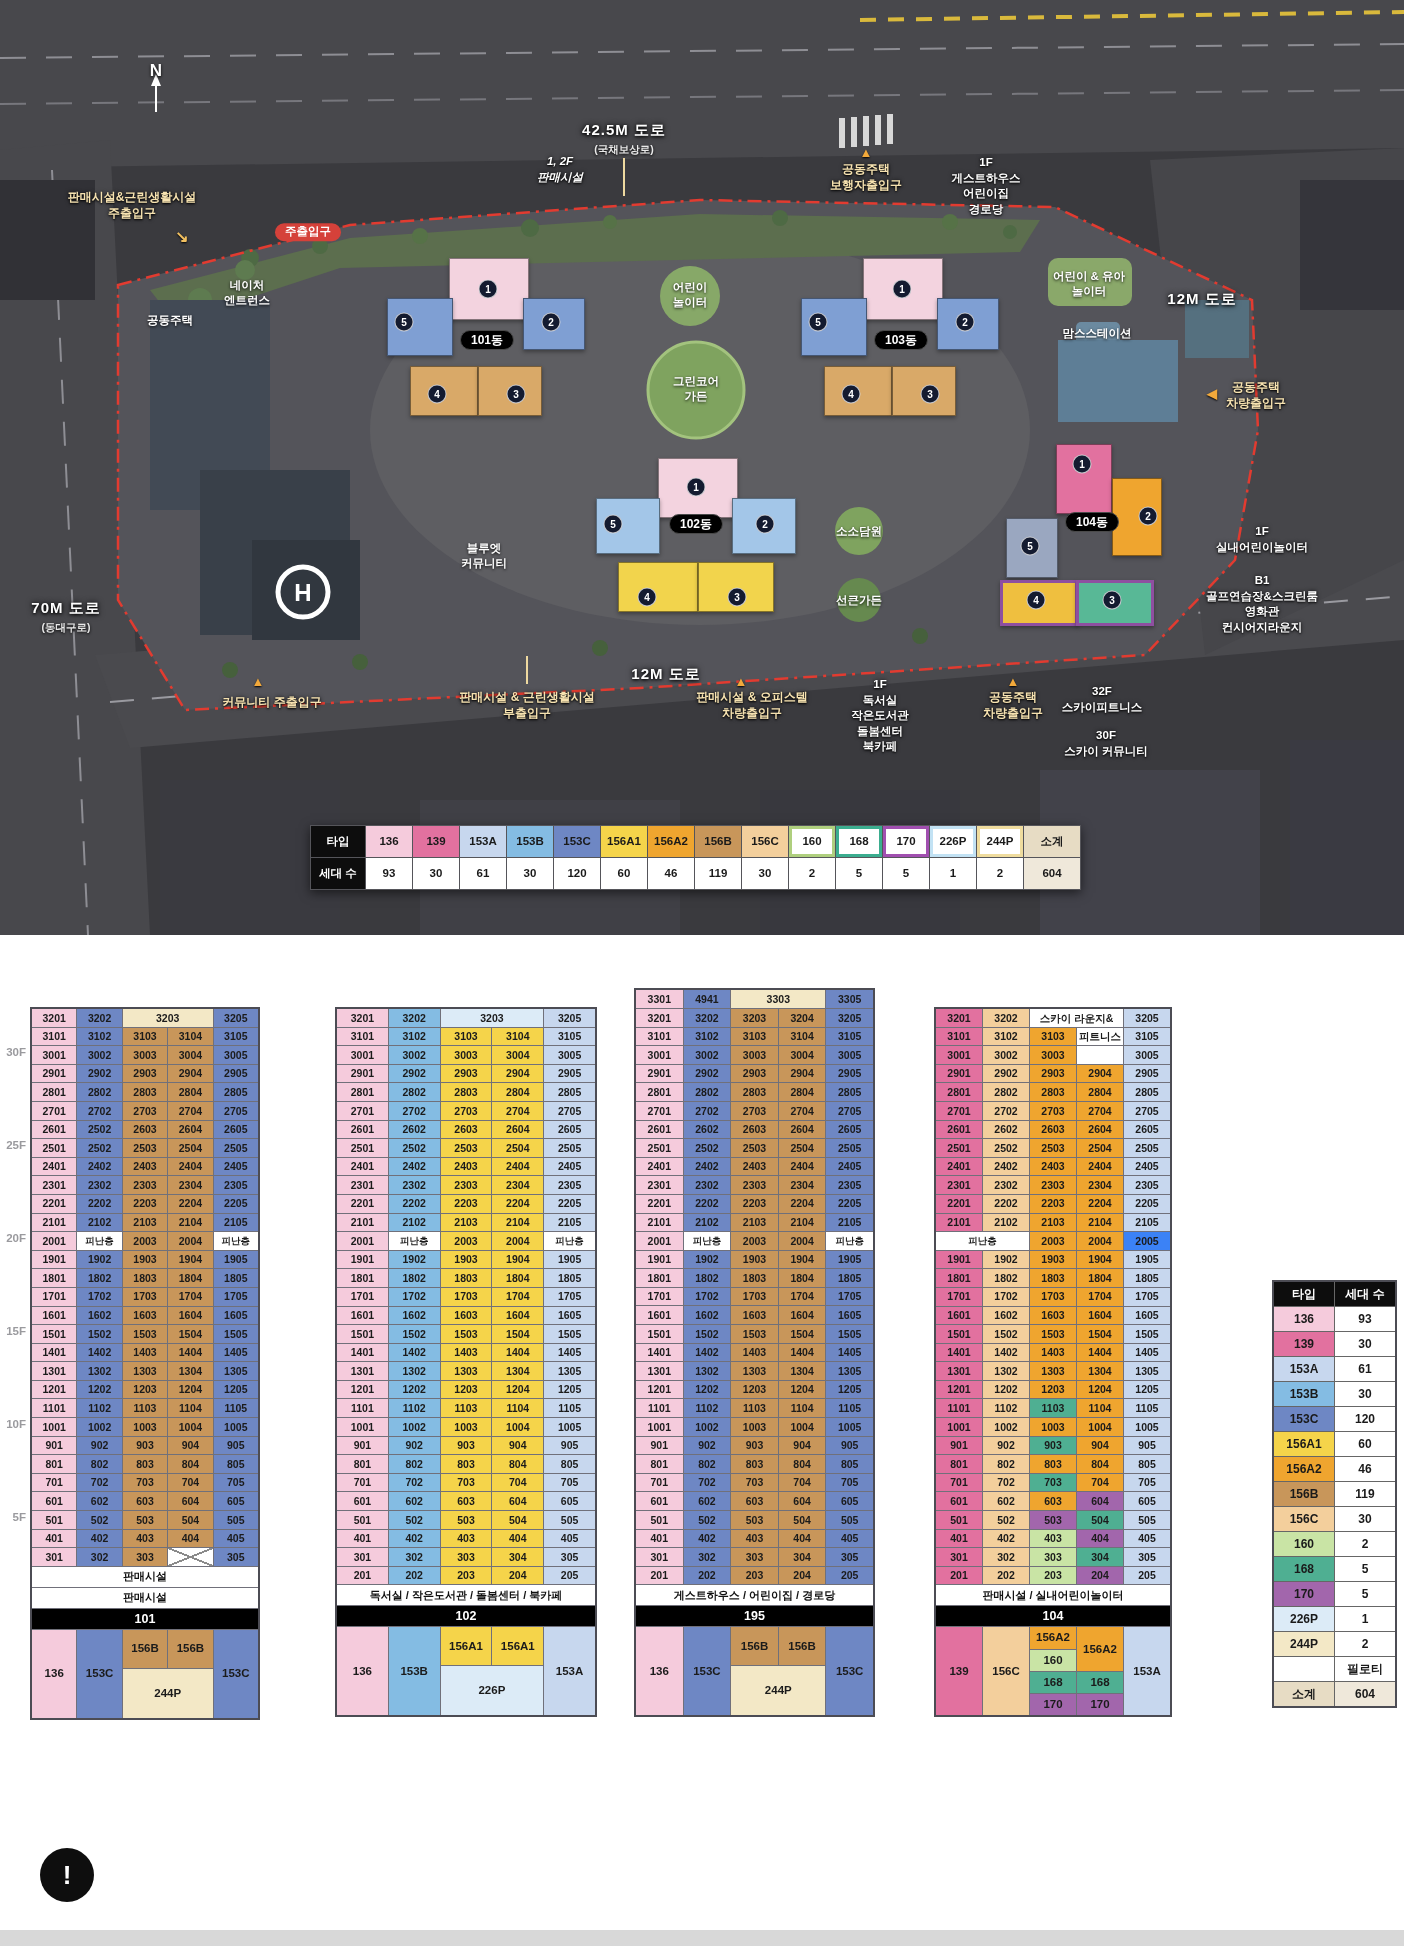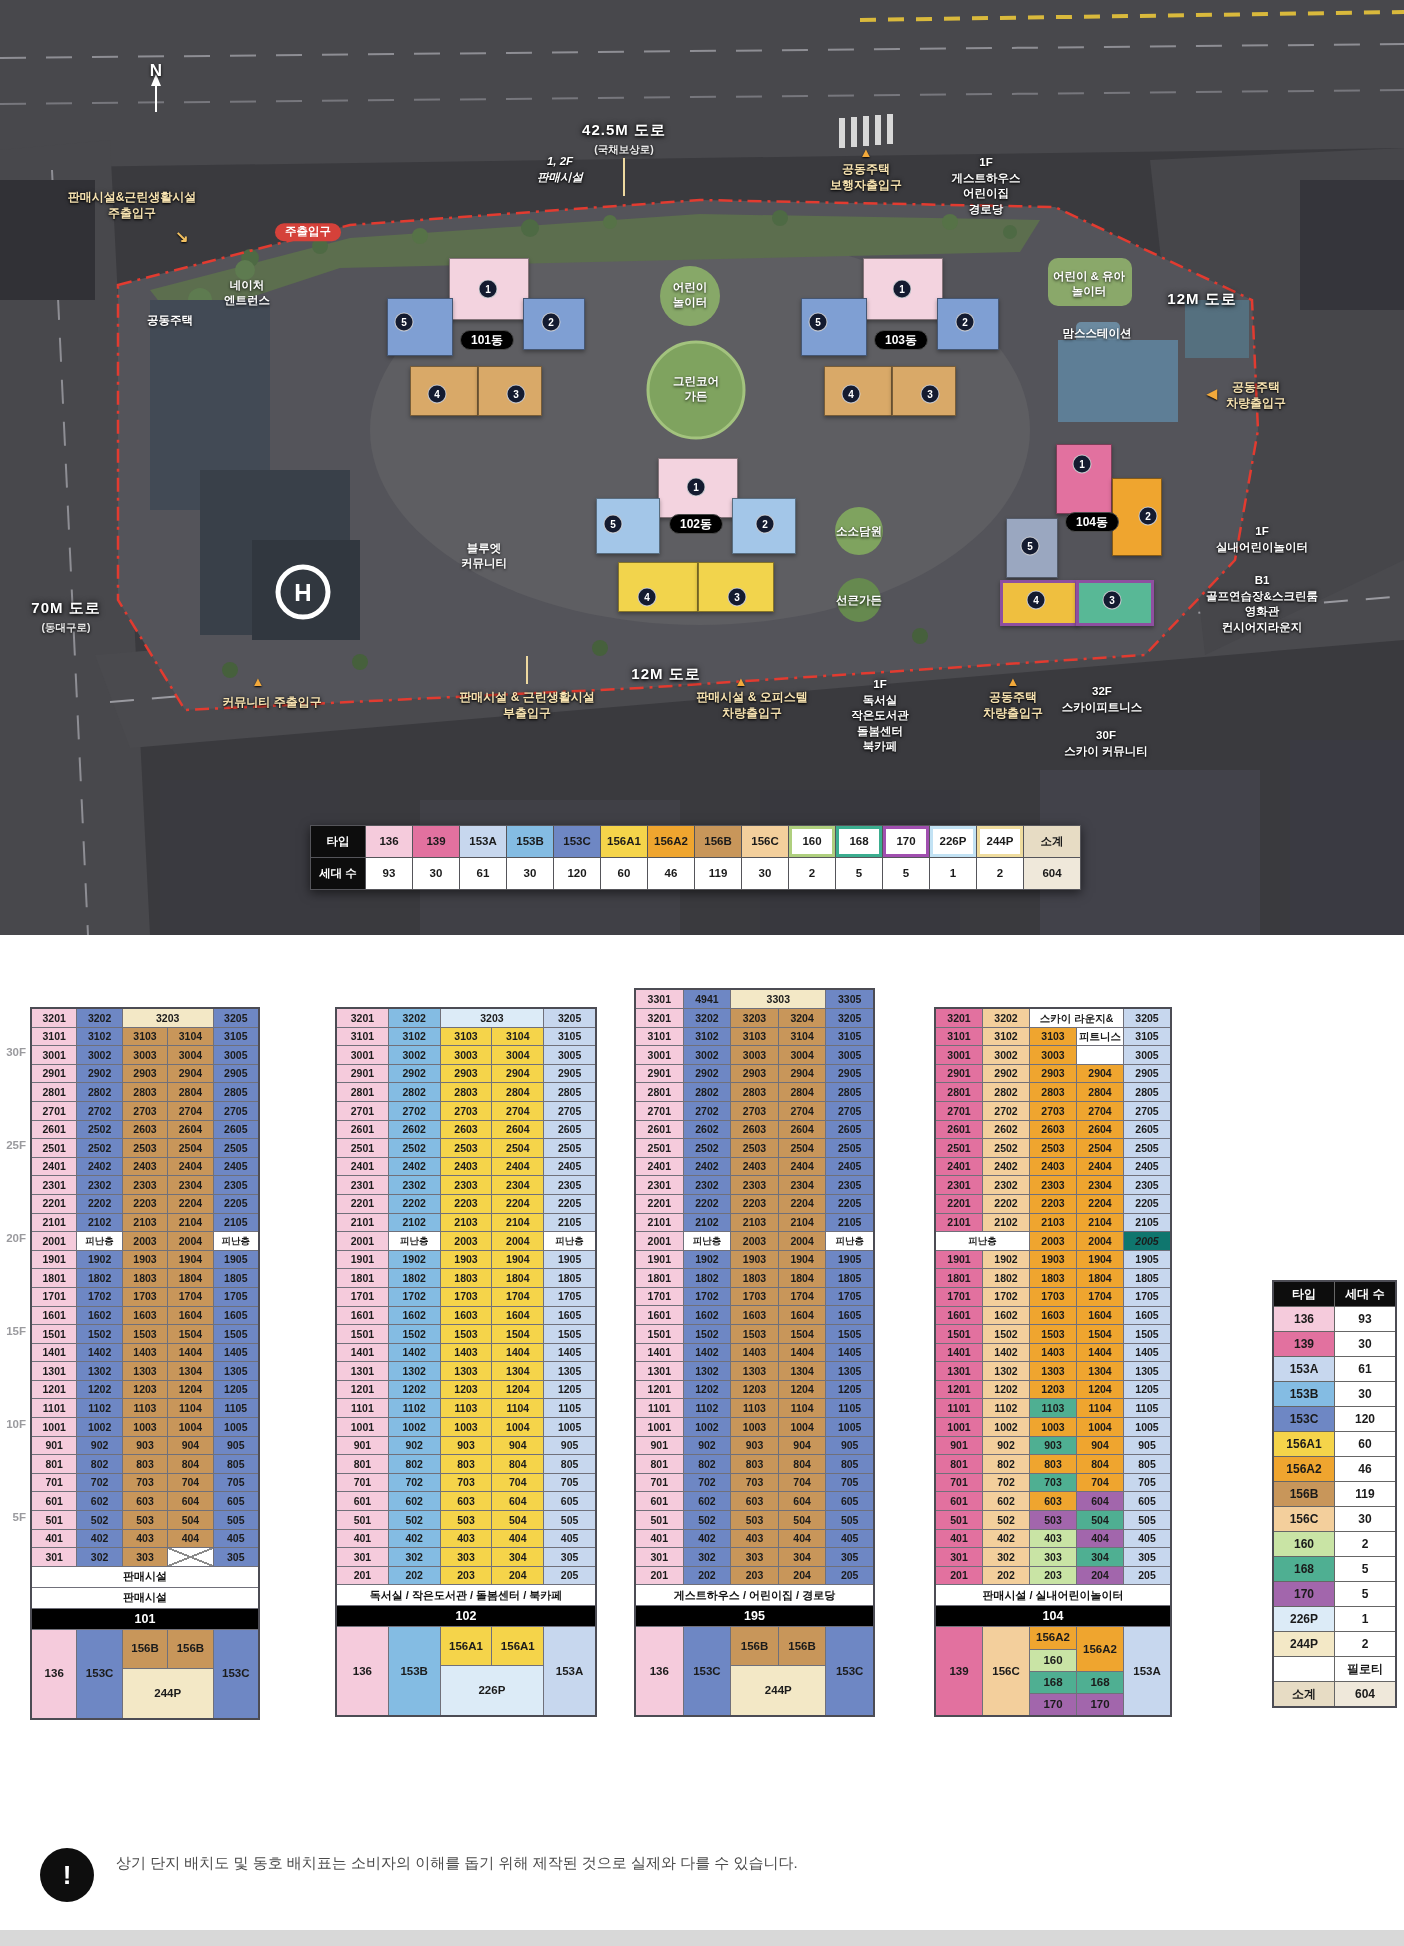--- a/index.html
+++ b/index.html
@@ -1086,21 +1086,21 @@
             <div class="cell" style="background: rgb(226, 113, 159);">2101</div>
             <div class="cell" style="background: rgb(243, 207, 156);">2102</div>
             <div class="cell" style="background: rgb(239, 165, 47);">2103</div>
             <div class="cell" style="background: rgb(239, 165, 47);">2104</div>
             <div class="cell" style="background: rgb(199, 215, 238);">2105</div>
           </div>
           <div class="u-row">
             <div class="cell" style="background: rgb(255, 255, 255); grid-column: span 2; font-size: 9.5px;">피난층</div>
             <div class="cell" style="background: rgb(239, 165, 47);">2003</div>
             <div class="cell" style="background: rgb(239, 165, 47);">2004</div>
-            <div class="cell" style="background: #0f766e; font-style: italic;">2005</div>
+            <div class="cell" style="background: #3b82f6;">2005</div>
           </div>
           <div class="u-row">
             <div class="cell" style="background: rgb(226, 113, 159);">1901</div>
             <div class="cell" style="background: rgb(243, 207, 156);">1902</div>
             <div class="cell" style="background: rgb(239, 165, 47);">1903</div>
             <div class="cell" style="background: rgb(239, 165, 47);">1904</div>
             <div class="cell" style="background: rgb(199, 215, 238);">1905</div>
           </div>
           <div class="u-row">
             <div class="cell" style="background: rgb(226, 113, 159);">1801</div>
@@ -1275,18 +1275,17 @@
         <div class="sl-cell xcell"></div>
         <div class="sl-cell">필로티</div>
         <div class="sl-cell" style="background: rgb(231, 220, 196);">소계</div>
         <div class="sl-cell" style="background: rgb(239, 232, 218);">604</div>
       </div>
   </section>
 
   <section id="disclaimer">
     <div class="d-icon">!</div>
     <div class="d-text">
-      <div>상기 단지 배치도 및 동호 배치표는 소비자의 이해를 돕기 위해 제작된 것으로 실제와 다를 수 있습니다.</div>
     </div>
   </section>
 
   <div id="bottom-strip"></div>
 </div>
 
 </body></html>

